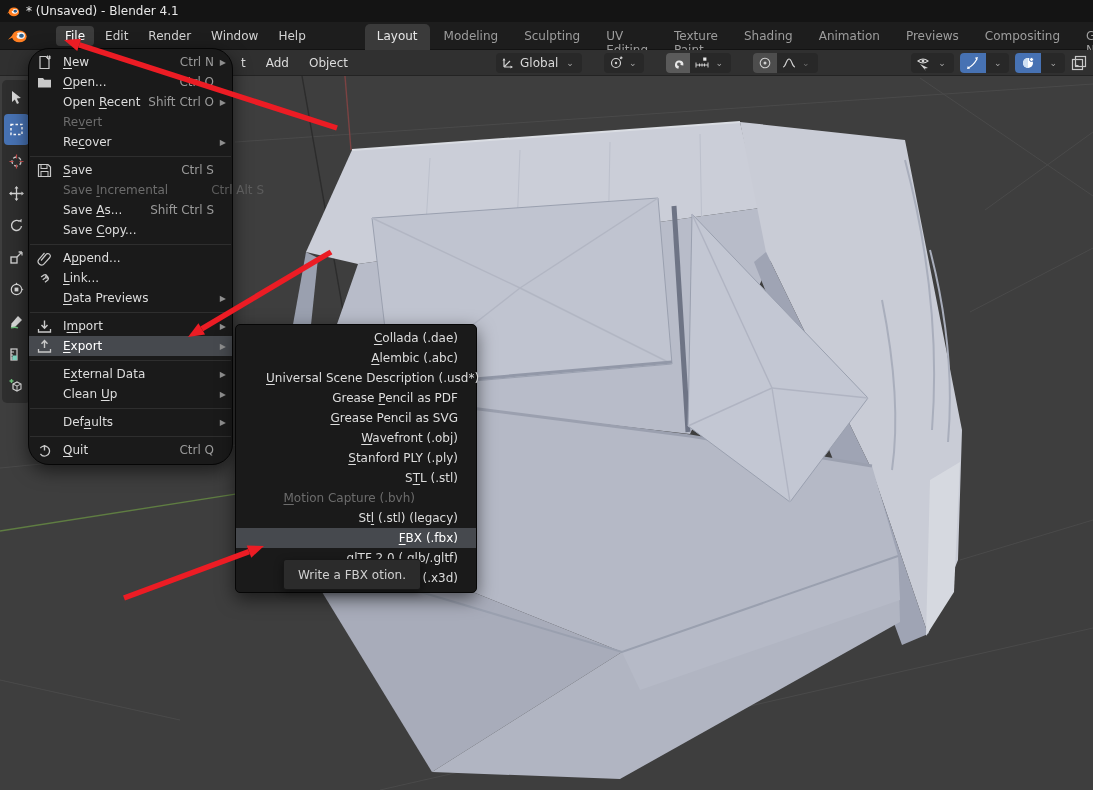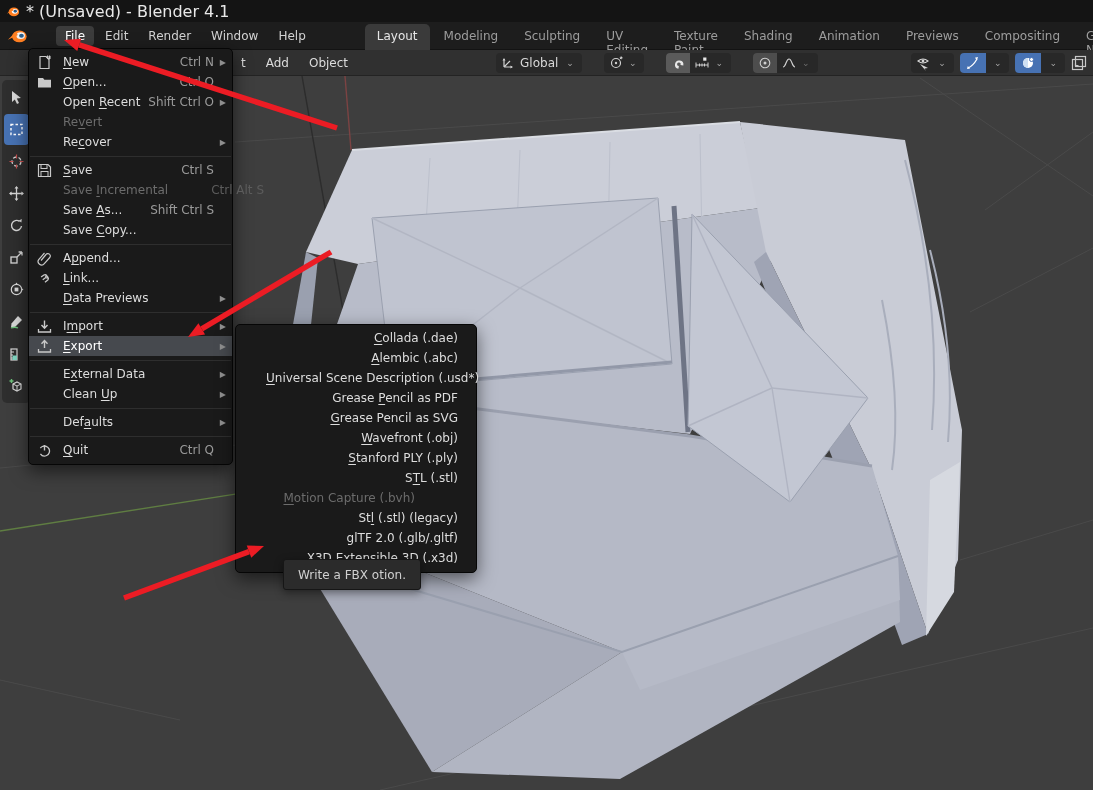--- a/index.html
+++ b/index.html
@@ -3,21 +3,21 @@
 <meta charset="utf-8">
 <style>
   * { margin:0; padding:0; box-sizing:border-box; }
   html,body { width:1093px; height:790px; overflow:hidden; background:#3e3e3e;
     font-family:"DejaVu Sans","Liberation Sans",sans-serif; font-size:12px; color:#d6d6d6; }
   #stage { position:relative; width:1093px; height:790px; }
 
   
   .titlebar { position:absolute; left:0; top:0; width:1093px; height:22px; background:#141414;
     display:flex; align-items:center; padding-left:6px; gap:6px; }
-  .titlebar .ttl { color:#e8e8e8; font-size:16px; }
+  .titlebar .ttl { color:#e8e8e8; font-size:12px; }
 
   
   .topbar { position:absolute; left:0; top:22px; width:1093px; height:28px; background:#1d1d1d;
     display:flex; align-items:center; border-bottom:1px solid #131313;gap:22px; }
   .blogo { width:20px; height:18px; margin:0 6px 0 8px; flex:0 0 auto; }
   .menus { display:flex; align-items:center; gap:2px; }
   .menu-btn { padding:3px 9px; border-radius:4px; color:#d2d2d2; cursor:default; }
   .menu-btn.open { background:#3c3c3c; color:#ffffff; }
   .tabs { display:flex; align-items:flex-end; gap:2px; margin-left:28px; height:28px; }
   .wtab { padding:5px 12px 6px; color:#9d9d9d; border-radius:5px 5px 0 0; height:26px; margin-top:2px; }
@@ -43,21 +43,21 @@
   .viewport { position:absolute; left:0; top:76px; width:1093px; height:714px; background:#3e3e3e; }
   .viewport svg { position:absolute; left:0; top:0; }
   .toolbar { position:absolute; left:2px; top:80px; width:29px; background:#2d2d2dE8; border-radius:5px;
     padding:2px; display:flex; flex-direction:column; gap:1px; z-index:3; }
   .tool { width:25px; height:31px; border-radius:4px; display:flex; align-items:center; justify-content:center; }
   .tool.active { background:#4772b3; }
 
   
   .ddmenu { position:absolute; background:#1a1a1a; border:1px solid #060606; border-radius:5px;
     box-shadow:0 6px 18px rgba(0,0,0,.55); padding:3px 0 4px; z-index:10; }
-  #file-menu { left:28px; top:48px; width:205px; }
+  #file-menu { left:28px; top:48px; width:205px;border-radius:21px; }
   #export-menu { left:235px; top:324px; width:242px; z-index:11;text-align:right; }
   .menu-row { height:20px; display:flex; align-items:center; padding:0 6px 0 8px; color:#dddddd; }
   .menu-row.highlight { background:#46494e; color:#ffffff; }
   .menu-row.disabled { color:#6c6c6c; }
   .menu-row .mi-icon { width:26px; flex:0 0 26px; display:flex; align-items:center; }
   .menu-row .mi-label { flex:1; white-space:nowrap; }
   .menu-row .mi-short { color:#9a9a9a; margin-right:2px; white-space:nowrap; }
   .menu-row.disabled .mi-short { color:#5c5c5c;margin-left:43px; }
   .menu-row .mi-arrow { width:10px; color:#8f8f8f; font-size:8px; text-align:right; }
   .menu-sep { height:8px; position:relative; }
@@ -545,20 +545,25 @@
       <div class="menu-row disabled">
         <span class="mi-label"><u>M</u>otion Capture (.bvh)</span>
         <span class="mi-short"></span>
         <span class="mi-arrow"></span>
       </div>
       <div class="menu-row">
         <span class="mi-label">St<u>l</u> (.stl) (legacy)</span>
         <span class="mi-short"></span>
         <span class="mi-arrow"></span>
       </div>
+      <div class="menu-row highlight">
+        <span class="mi-label"><u>F</u>BX (.fbx)</span>
+        <span class="mi-short"></span>
+        <span class="mi-arrow"></span>
+      </div>
       <div class="menu-row">
         <span class="mi-label">glTF 2.0 (.glb/.gltf)</span>
         <span class="mi-short"></span>
         <span class="mi-arrow"></span>
       </div>
       <div class="menu-row">
         <span class="mi-label"><u>X</u>3D Extensible 3D (.x3d)</span>
         <span class="mi-short"></span>
         <span class="mi-arrow"></span>
       </div>

